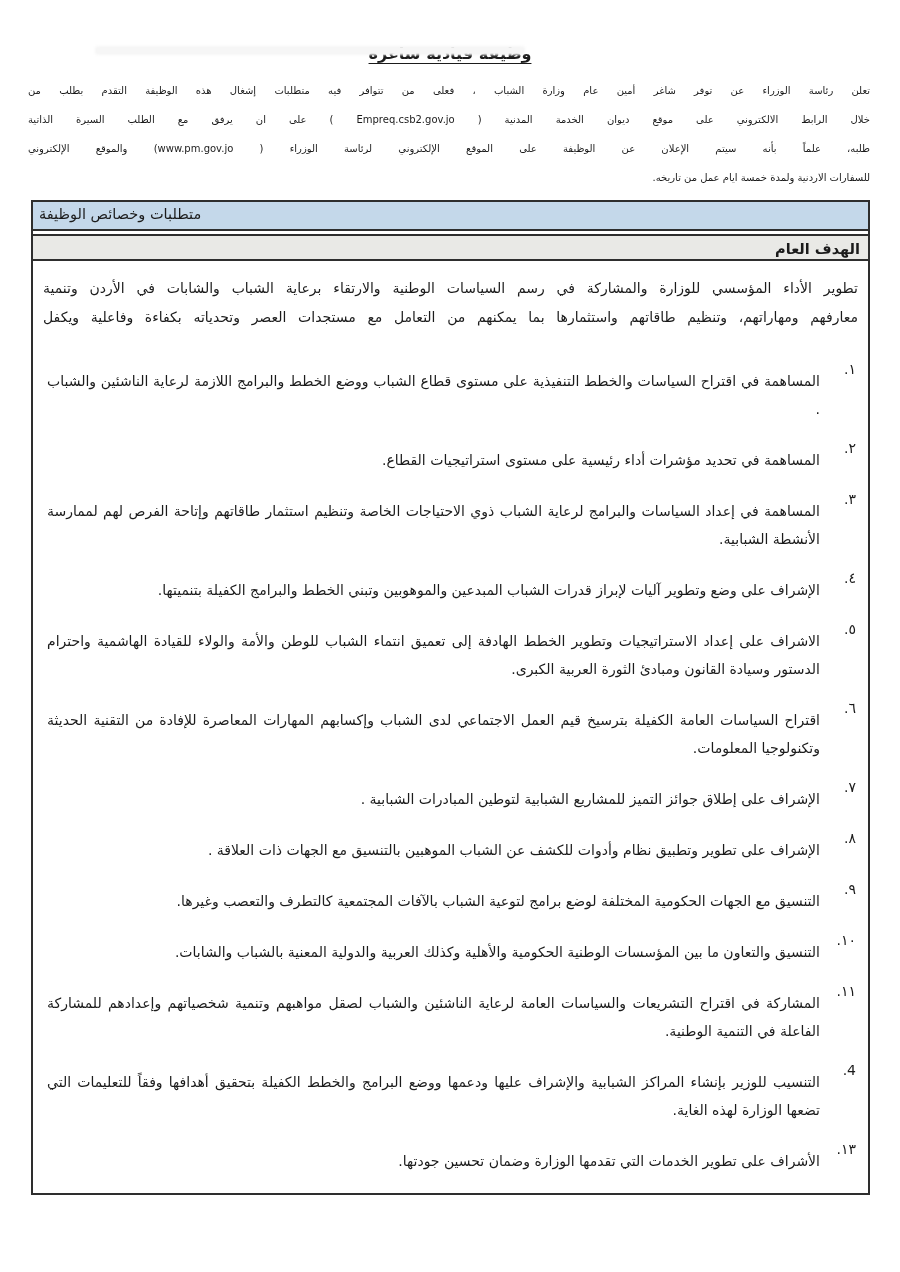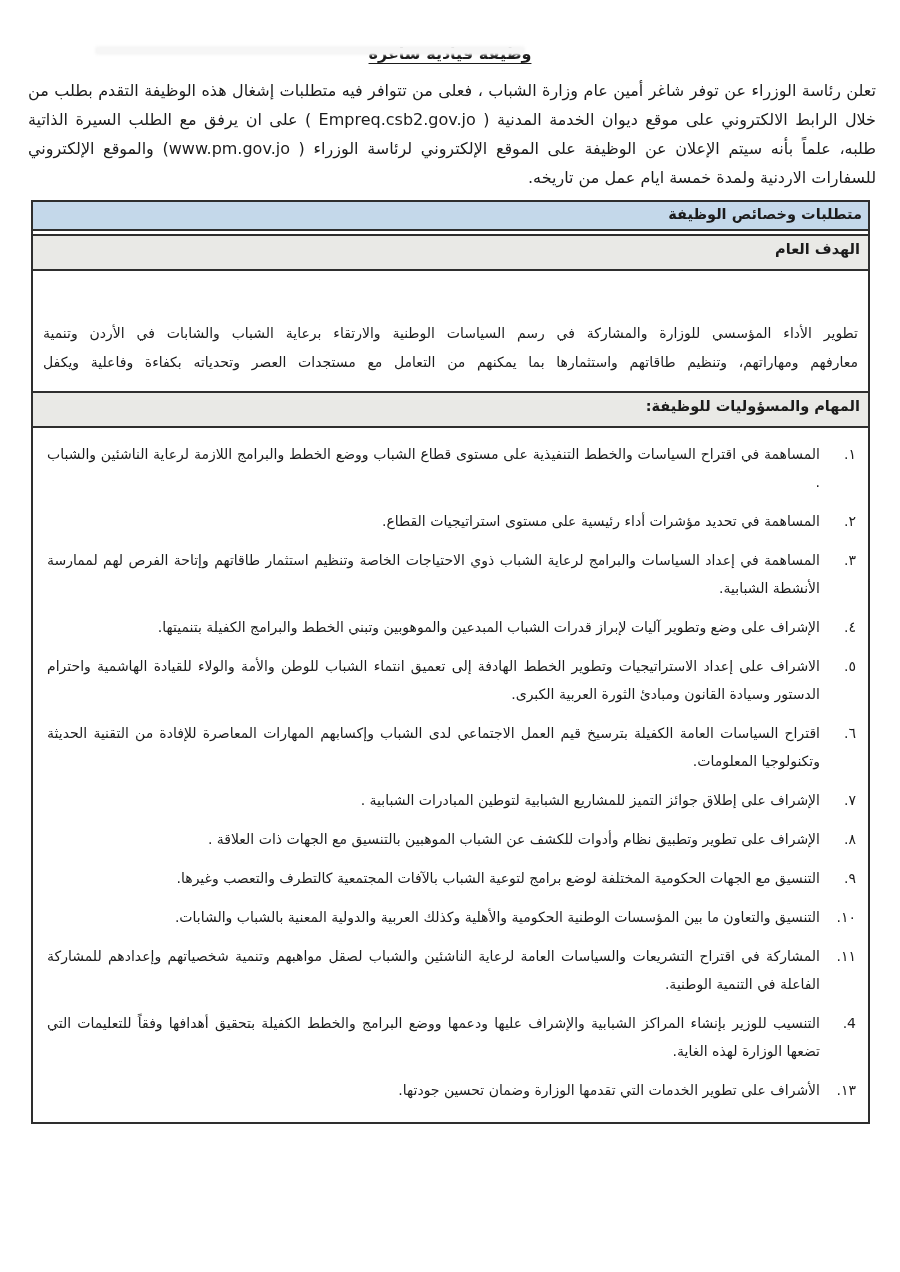--- a/index.html
+++ b/index.html
@@ -21,60 +21,59 @@
     background:#f6f6f6;filter:blur(1px);border-radius:3px;
   }
   .title{
     margin:44px 0 0 0;
     text-align:center;
     font-size:16px;font-weight:bold;
     text-decoration:underline;
     text-underline-offset:4px;
   }
   .intro{
-    margin:13px 24px 0 28px;
-    font-size:16px;
+    margin:13px 30px 0 28px;
+    font-size:10px;
     line-height:29px;
   }
   .intro-line{
     text-align:justify;
     text-align-last:justify;
   }
   .intro-line.last{
     text-align:left;
     text-align-last:right;
   }
   .doc-table{
     margin:8px 30px 0 31px;
     border:2px solid var(--border);
   }
   .tbl-header{
     background:var(--blue);
     border-bottom:2px solid var(--border);
-    text-align:right;
-    font-weight:bold;
+    text-align:left;
+    font-weight:normal;
     font-size:14.5px;
     padding:4px 6px 7px 6px;
   }
   .sec-heading{
     background:var(--gray);
     border-top:2px solid var(--border);
     border-bottom:2px solid var(--border);
     margin-top:3px;
     font-weight:bold;
     font-size:14.5px;
     text-align:right;
-    padding:5px 8px 12px 8px;
+    padding:5px 8px 2px 8px;
   }
   .objective{
     background:#fff;
     padding:13px 6px 11px 6px;
     font-size:14px;
     line-height:29px;
-    margin-top:35px;
   }
   .objective-line{
     text-align:justify;
     text-align-last:justify;
     padding:0 4px;
   }
   .objective-line.last{
     text-align-last:center;
   }
   .tasks{
@@ -90,20 +89,21 @@
   }
   .task:last-child{margin-bottom:0;}
   .task-num{
     flex:0 0 36px;
     text-align:right;
     white-space:nowrap;
   }
   .task-text{
     flex:1;
     text-align:justify;
+    margin-top:12px;
   }
 </style>
 </head>
 <body>
 
 <div class="page">
   <div class="scan-artifact"></div>
 
   <div class="title">وظيفة قيادية شاغرة</div>
 
@@ -117,21 +117,20 @@
   <div class="doc-table">
     <div class="tbl-header">متطلبات وخصائص الوظيفة</div>
 
     <div class="sec-heading">الهدف العام</div>
 
     <div class="objective" id="objective">
         <div class="objective-line">تطوير الأداء المؤسسي للوزارة والمشاركة في رسم السياسات الوطنية والارتقاء برعاية الشباب والشابات في الأردن وتنمية</div>
         <div class="objective-line">معارفهم ومهاراتهم، وتنظيم طاقاتهم واستثمارها بما يمكنهم من التعامل مع مستجدات العصر وتحدياته بكفاءة وفاعلية ويكفل</div>
       </div>
 
-    <div class="sec-heading">المهام والمسؤوليات للوظيفة:</div>
 
     <div class="tasks" id="tasks">
         <div class="task">
           <span class="task-num">١.</span>
           <div class="task-text">المساهمة في اقتراح السياسات والخطط التنفيذية على مستوى قطاع الشباب ووضع الخطط والبرامج اللازمة لرعاية الناشئين والشباب .</div>
         </div>
         <div class="task">
           <span class="task-num">٢.</span>
           <div class="task-text">المساهمة في تحديد مؤشرات أداء رئيسية على مستوى استراتيجيات القطاع.</div>
         </div>

